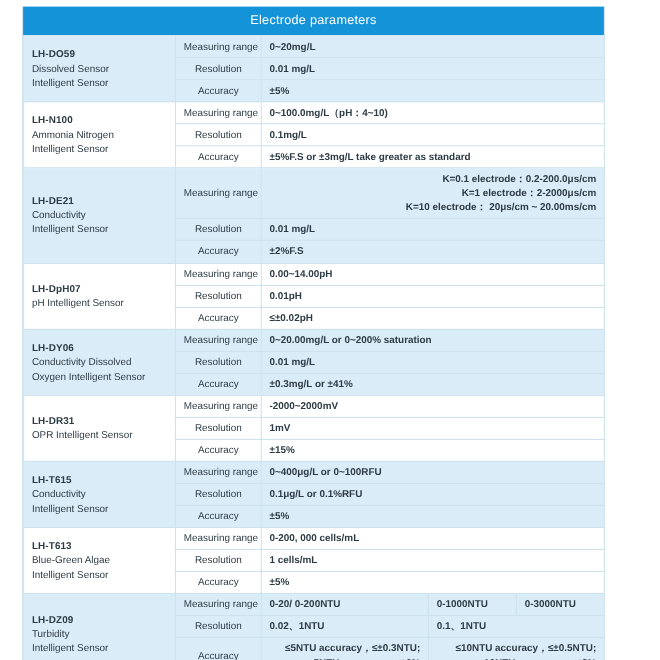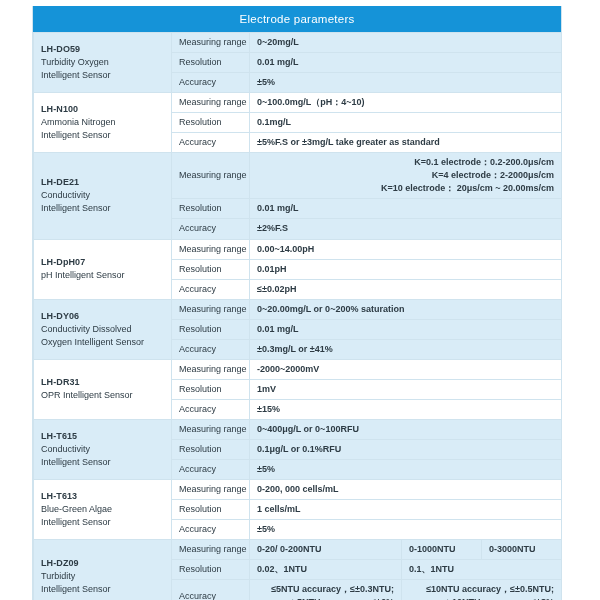--- a/index.html
+++ b/index.html
@@ -11,21 +11,21 @@
     height: 600px;
     background: #ffffff;
     font-family: "Liberation Sans", sans-serif;
     overflow: hidden;
   }
   .page {
     position: relative;
     width: 600px;
     height: 600px;
     box-sizing: border-box;
-    padding: 6px 38px 4px 32px;
+    padding: 6px 38px 4px 20px;
     background: #ffffff;
   }
   .table-wrap {
     width: 530px;
     border: 1px solid #cfe3ee;
     border-top: none;
     box-sizing: border-box;
   }
   .table-title {
     background: #1593d8;
@@ -71,20 +71,21 @@
     font-weight: bold;
     display: block;
     letter-spacing: 0.1px;
   }
   td.name-cell .desc {
     display: block;
   }
   td.param-cell {
     color: #2d3b44;
     white-space: nowrap;
+    text-align: center;
   }
   td.val-cell {
     color: #2d3b44;
     font-weight: bold;
   }
   td.multi-line {
     line-height: 1.55;
     padding-top: 5px;
     padding-bottom: 5px;
     text-align: right;
@@ -104,21 +105,21 @@
         <col class="c-name">
           <col class="c-param">
           <col class="c-v1">
           <col class="c-v2">
           <col class="c-v3">
       </colgroup>
       <tbody id="spec-body">
           <tr class="band-a">
             <td class="name-cell" rowspan="3">
               <span class="model">LH-DO59</span>
-              <span class="desc">Turbidity Oxygen</span>
+              <span class="desc">Dissolved Sensor</span>
               <span class="desc">Intelligent Sensor</span>
             </td>
             <td class="param-cell">Measuring range</td>
             <td class="val-cell" colspan="3">0~20mg/L</td>
           </tr>
           <tr class="band-a">
             <td class="param-cell">Resolution</td>
             <td class="val-cell" colspan="3">0.01 mg/L</td>
           </tr>
           <tr class="band-a">
@@ -144,21 +145,21 @@
           </tr>
           <tr class="band-a">
             <td class="name-cell" rowspan="3">
               <span class="model">LH-DE21</span>
               <span class="desc">Conductivity</span>
               <span class="desc">Intelligent Sensor</span>
             </td>
             <td class="param-cell">Measuring range</td>
             <td class="val-cell multi-line" colspan="3">
               <span class="ln">K=0.1 electrode：0.2-200.0μs/cm</span>
-              <span class="ln">K=4 electrode：2-2000μs/cm</span>
+              <span class="ln">K=1 electrode：2-2000μs/cm</span>
               <span class="ln">K=10 electrode： 20μs/cm ~ 20.00ms/cm</span>
             </td>
           </tr>
           <tr class="band-a">
             <td class="param-cell">Resolution</td>
             <td class="val-cell" colspan="3">0.01 mg/L</td>
           </tr>
           <tr class="band-a">
             <td class="param-cell">Accuracy</td>
             <td class="val-cell" colspan="3">±2%F.S</td>

